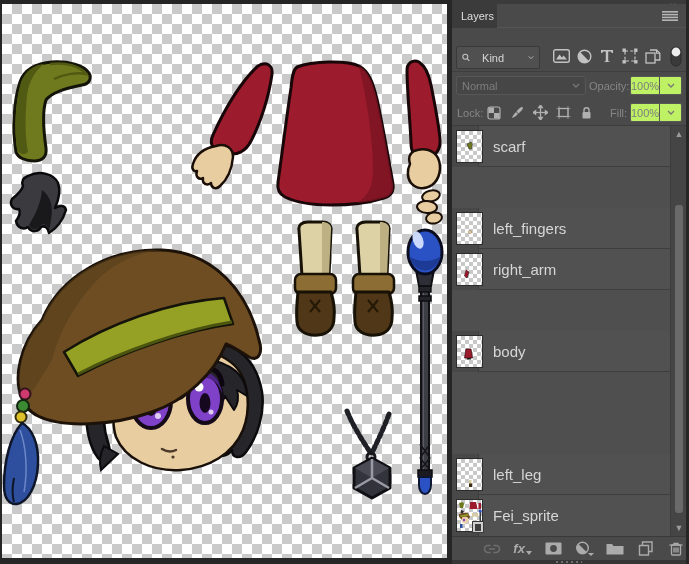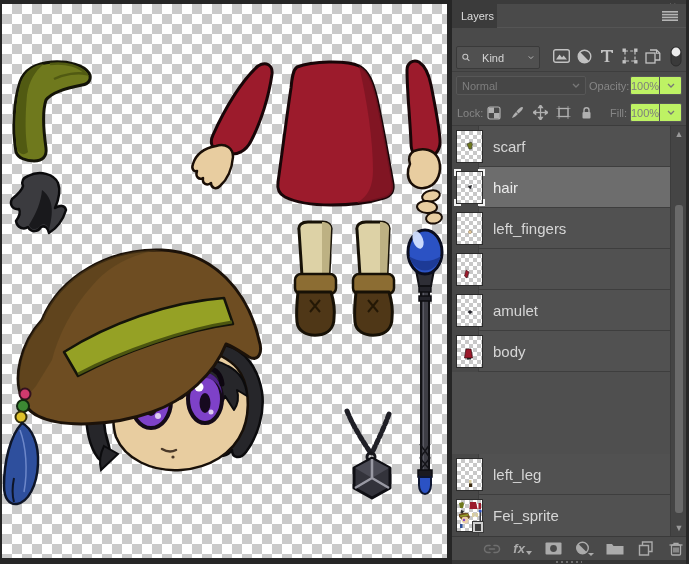--- a/index.html
+++ b/index.html
@@ -355,36 +355,20 @@
             <div class="visbox"></div>
           </div>
         <div class="thumb">
           <svg width="25" height="31" viewBox="0 0 25 31">
               <path d="M10,13 l4,-2 1.5,2 -1,5 -2.5,0 z" fill="#6f791d" stroke="#333" stroke-width="0.6"></path>
             </svg>
         </div>
         <span class="lname">scarf</span>
       </div>
 
-      <div class="lrow sel" style="top:41px">
-        <div class="body"></div>
-        <div class="viscol">
-            <div class="visbox"></div>
-          </div>
-        <div class="thumb tb">
-          <svg width="25" height="31" viewBox="0 0 25 31">
-              <path d="M11,14 l4,-1 -1,4 -2,-1 z" fill="#2a2a2e"></path>
-            </svg>
-          <i class="c1"></i>
-            <i class="c2"></i>
-            <i class="c3"></i>
-            <i class="c4"></i>
-        </div>
-        <span class="lname">hair</span>
-      </div>
 
       <div class="lrow" style="top:82px">
         <div class="body"></div>
         <div class="viscol">
             <div class="visbox"></div>
           </div>
         <div class="thumb">
           <svg width="25" height="31" viewBox="0 0 25 31">
               <circle cx="13" cy="19" r="1.6" fill="#e8cda0" stroke="#8a7450" stroke-width="0.5"></circle>
             </svg>
@@ -395,34 +379,23 @@
       <div class="lrow" style="top:123px">
         <div class="body"></div>
         <div class="viscol">
             <div class="visbox"></div>
           </div>
         <div class="thumb">
           <svg width="25" height="31" viewBox="0 0 25 31">
               <path d="M9,16 l3,2 -2,6 -2.5,-2 z" fill="#9c1b2c" stroke="#30070d" stroke-width="0.6"></path>
             </svg>
         </div>
-      </div>
-
-      <div class="lrow" style="top:164px">
-        <div class="body"></div>
-        <div class="viscol">
-            <div class="visbox"></div>
-          </div>
-        <div class="thumb">
-          <svg width="25" height="31" viewBox="0 0 25 31">
-              <path d="M13,15 l2.5,2 -2.5,2 -2.5,-2 z" fill="#26262c"></path>
-            </svg>
-        </div>
-        <span class="lname">amulet</span>
-      </div>
+        <span class="lname">right_arm</span>
+      </div>
+
 
       <div class="lrow" style="top:205px">
         <div class="body"></div>
         <div class="viscol">
             <div class="visbox"></div>
           </div>
         <div class="thumb">
           <svg width="25" height="31" viewBox="0 0 25 31">
               <path d="M9,13 h5 l1.5,9 h-8 z" fill="#9c1b2c" stroke="#30070d" stroke-width="0.7"></path>
               <rect x="10" y="22" width="4" height="1.5" fill="#222"></rect>

